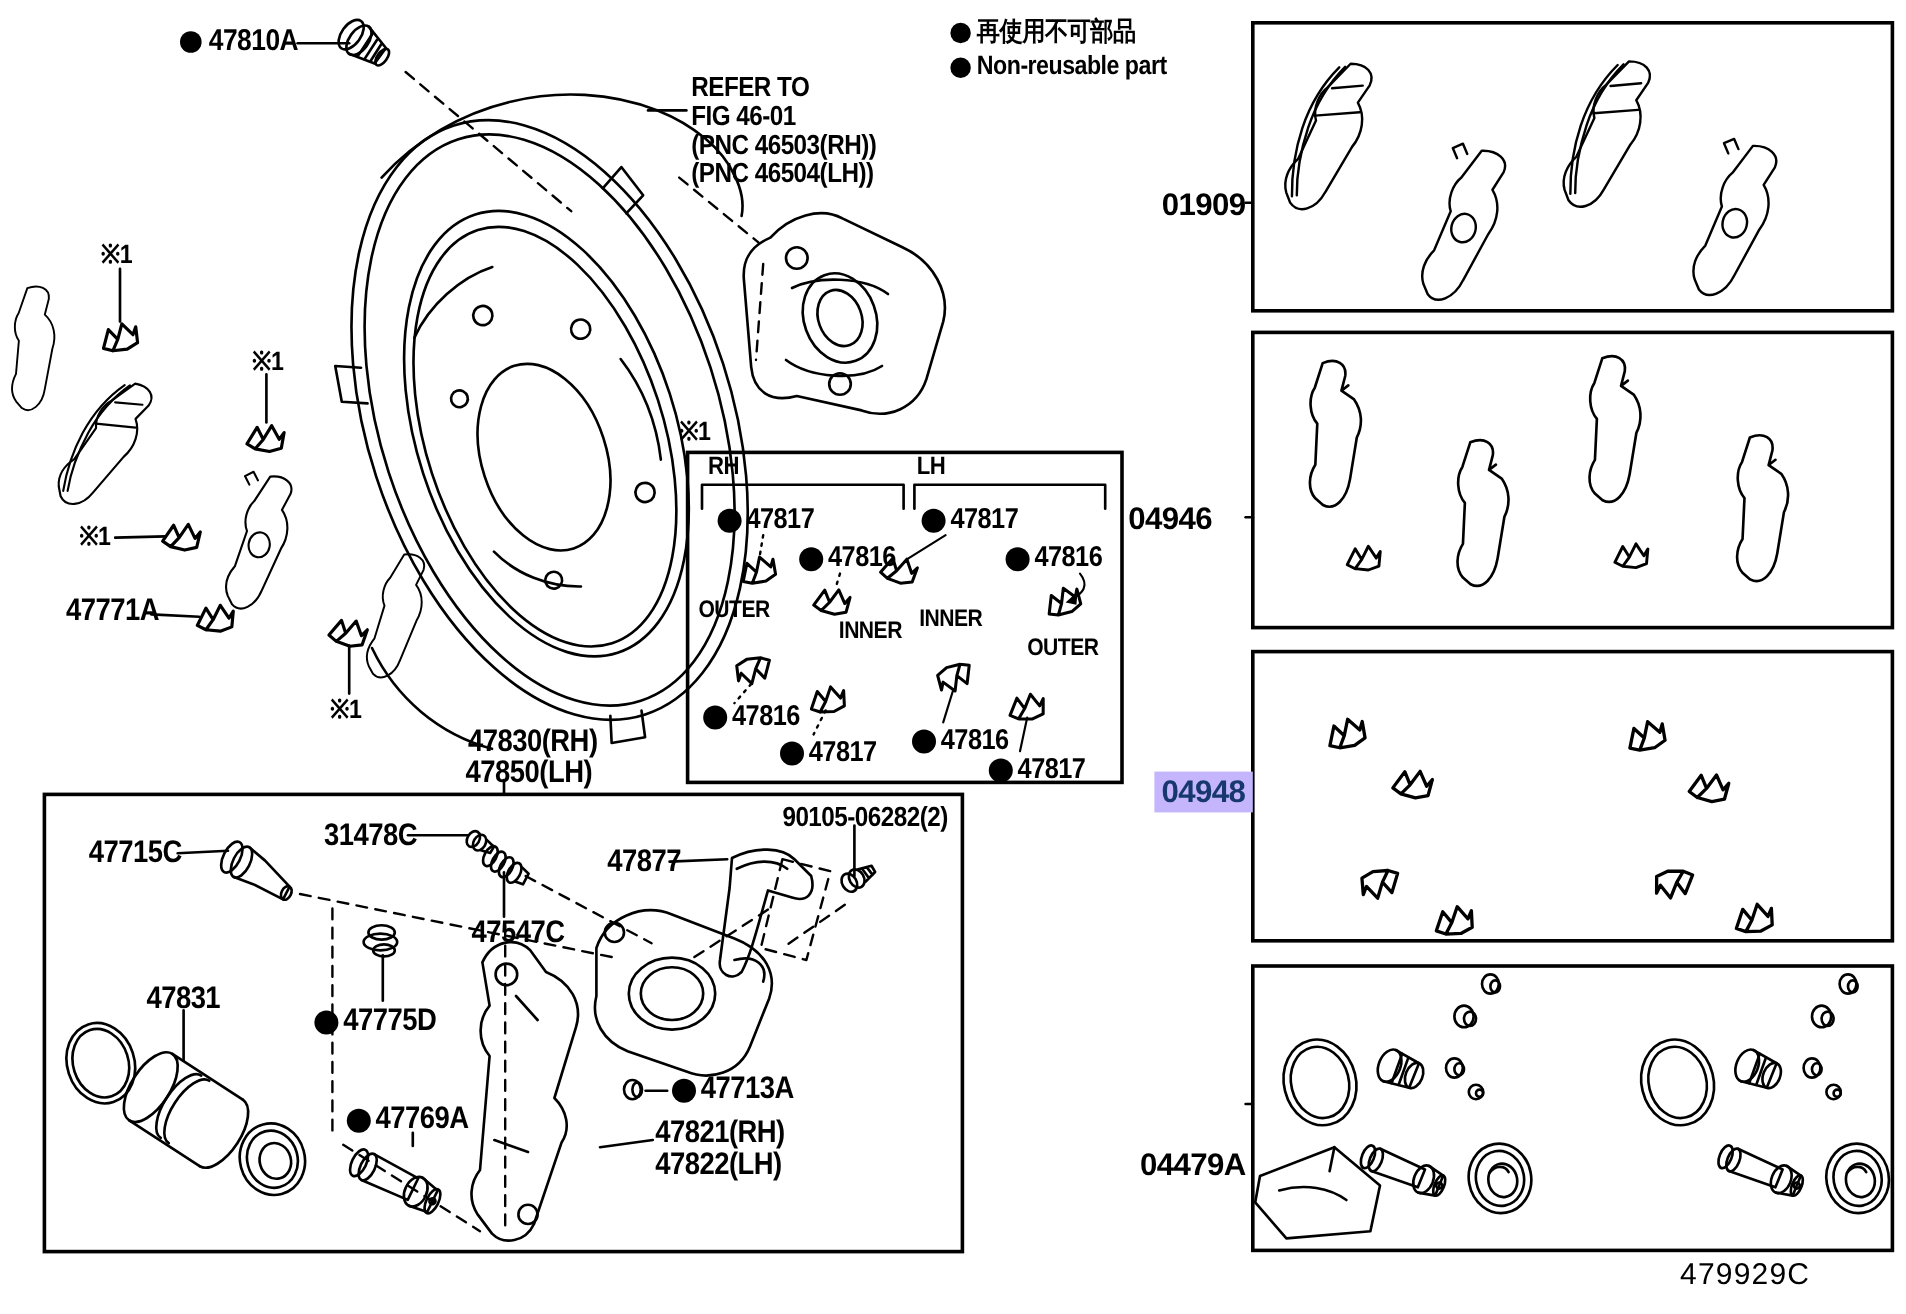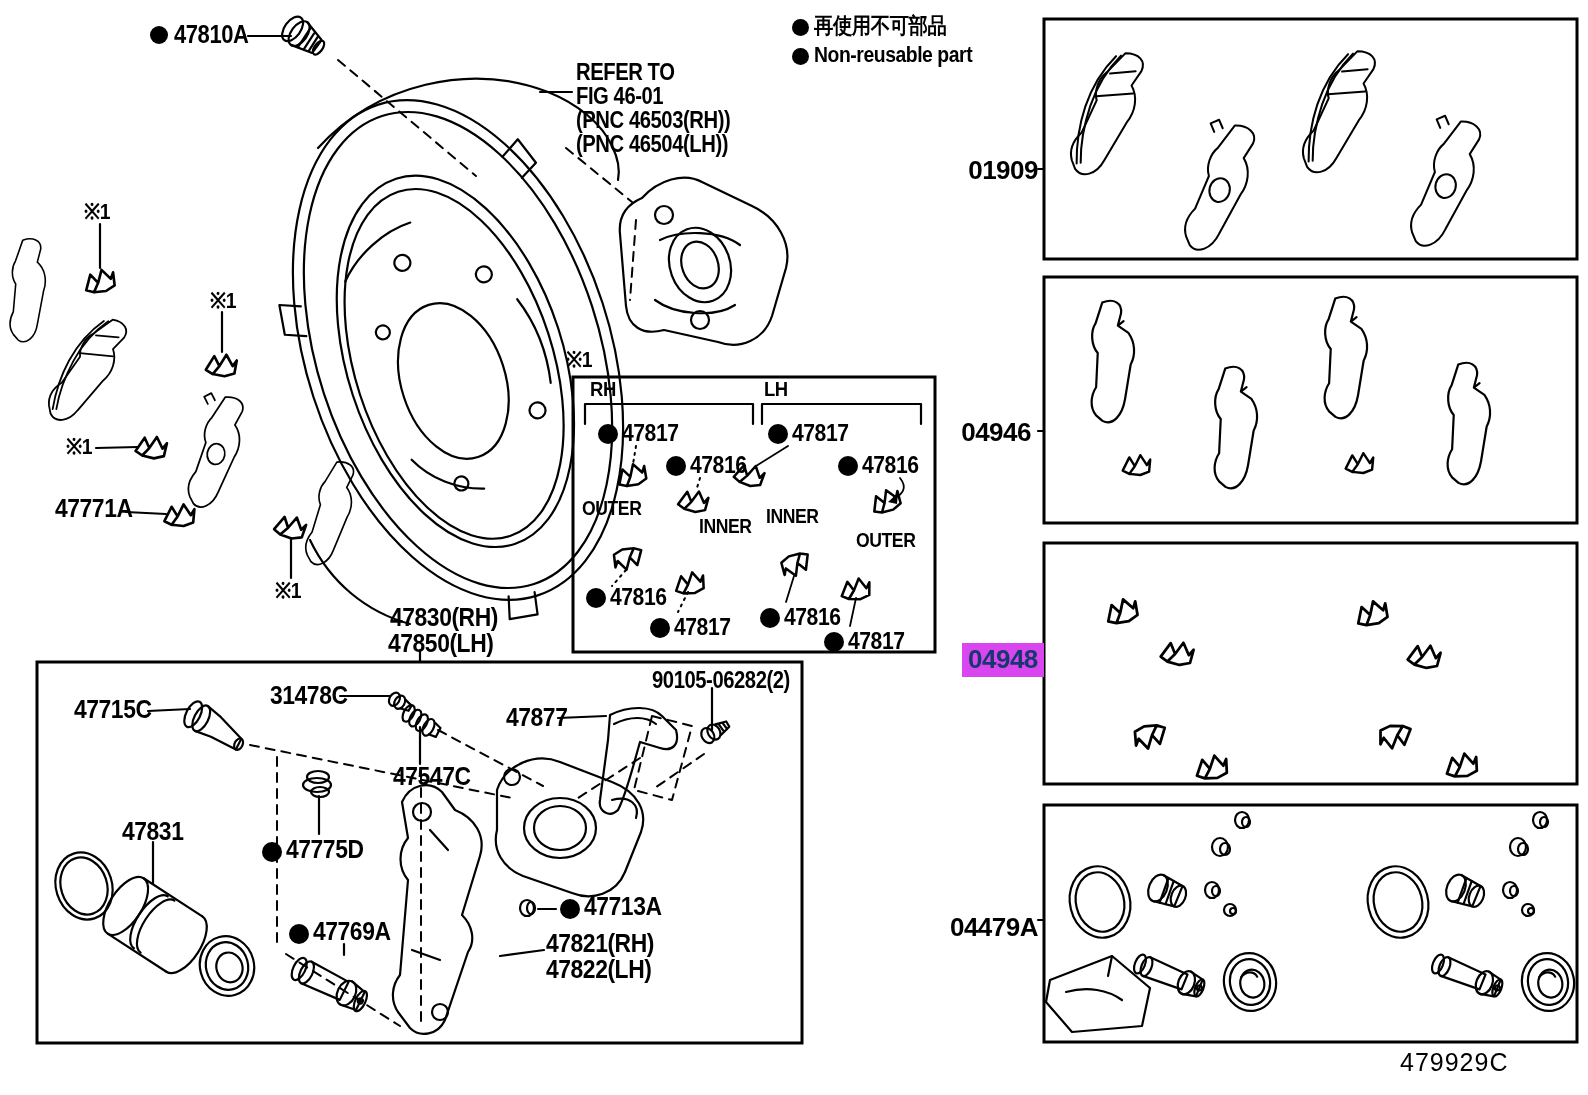--- a/index.html
+++ b/index.html
@@ -6,21 +6,21 @@
   #stage{position:relative;width:1588px;height:1095px;background:#fff;overflow:hidden;
          font-family:"Liberation Sans",sans-serif;color:#000;}
   #art{position:absolute;left:0;top:0;}
   .lbl{position:absolute;font-weight:bold;white-space:nowrap;letter-spacing:-0.5px;
        transform:scaleX(0.88);transform-origin:left top;line-height:1.05;}.fs26{font-size:26px}.fs25{font-size:25px}.fs23{font-size:23px}
   .fs22{font-size:22px}.fs21{font-size:21px}.fs20{font-size:20px}.fs24{font-size:24px}
   .bullet{position:absolute;background:#000;border-radius:50%;}
   .b17{width:17px;height:17px}.b18{width:18px;height:18px}.b20{width:20px;height:20px}
   .code{position:absolute;font-weight:bold;font-size:26px;letter-spacing:-0.5px;
         width:100px;text-align:right;}
-  .code-hl{width:auto;text-align:center;background:#d946ef;color:#17386E;
+  .code-hl{width:auto;text-align:center;background:#c4b5fd;color:#17386E;
            padding:1px 6px 2px 6px;}
   .footer{position:absolute;font-weight:normal;font-size:25px;letter-spacing:1px;}
   
   svg .s, svg .s *{stroke:#000;fill:none;stroke-width:2.2;stroke-linecap:round;stroke-linejoin:round;}
   svg .bx{stroke:#000;fill:none;stroke-width:3;}
   svg .thin{stroke-width:1.8;}
   svg .dash{stroke-dasharray:9 7;stroke-width:2;}
   svg .dot{stroke-dasharray:2 5;stroke-width:2;}
   svg .fillb{fill:#000;stroke:none;}
 </style>
@@ -530,19 +530,19 @@
 <span class="bullet b20" style="left:289px;top:924px"></span>
 <div class="lbl fs26" style="left:313px;top:918px">47769A</div>
 
 <span class="bullet b20" style="left:560px;top:899px"></span>
 <div class="lbl fs26" style="left:584px;top:893px">47713A</div>
 
 <div class="lbl fs26" style="left:546px;top:930px">47821(RH)</div>
 <div class="lbl fs26" style="left:546px;top:956px">47822(LH)</div>
 
 <div class="code" style="left:938px;top:155px">01909</div>
-<div class="code" style="left:931px;top:417px">04946</div>
+<div class="code" style="left:910px;top:417px">04946</div>
 <div class="code code-hl" style="left:962px;top:643px">04948</div>
-<div class="code" style="left:928px;top:912px;width:110px">04479A</div>
+<div class="code" style="left:928px;top:955px;width:110px">04479A</div>
 
 <div class="footer" style="left:1400px;top:1048px">479929C</div>
 
 </div>
 
 </body></html>

